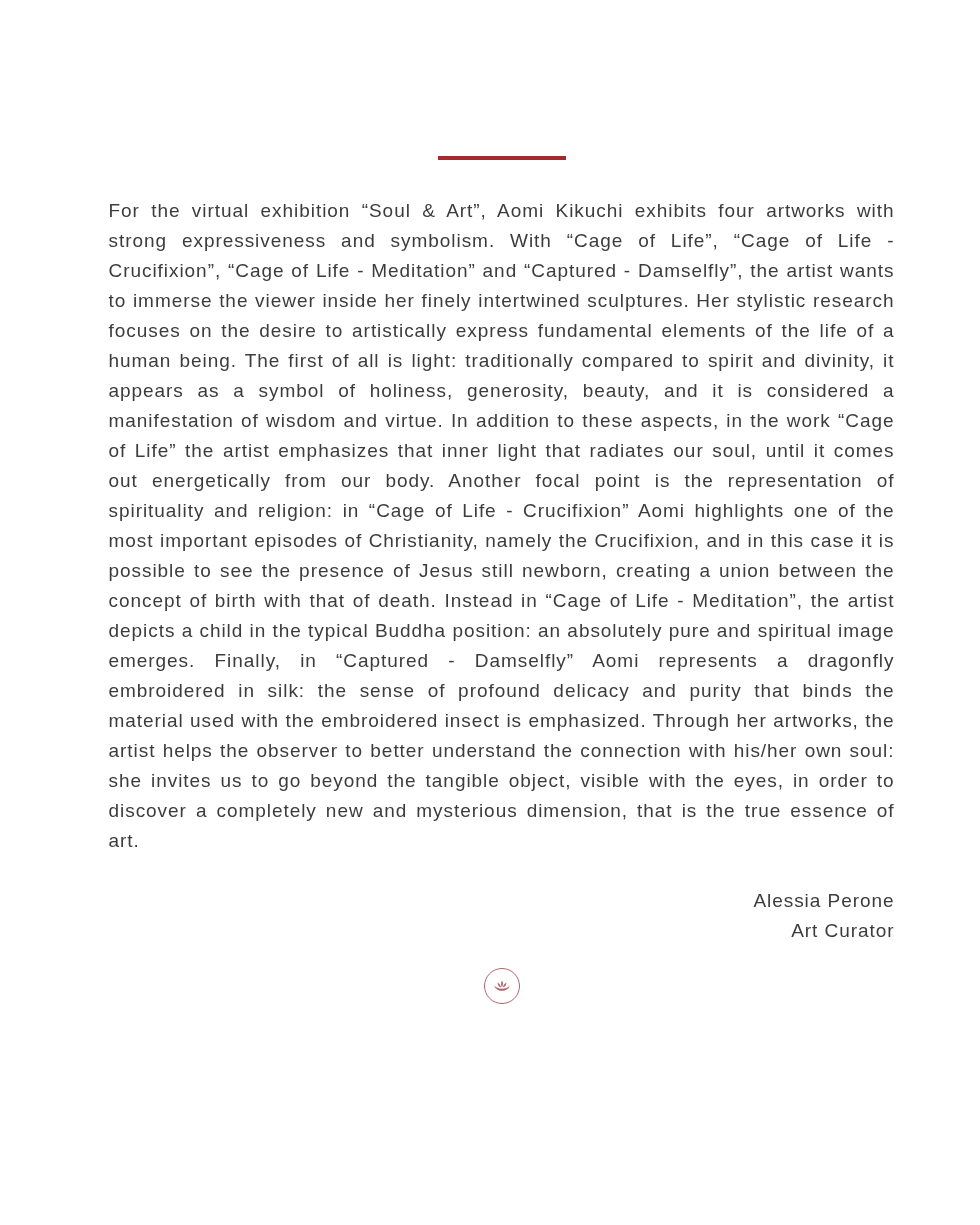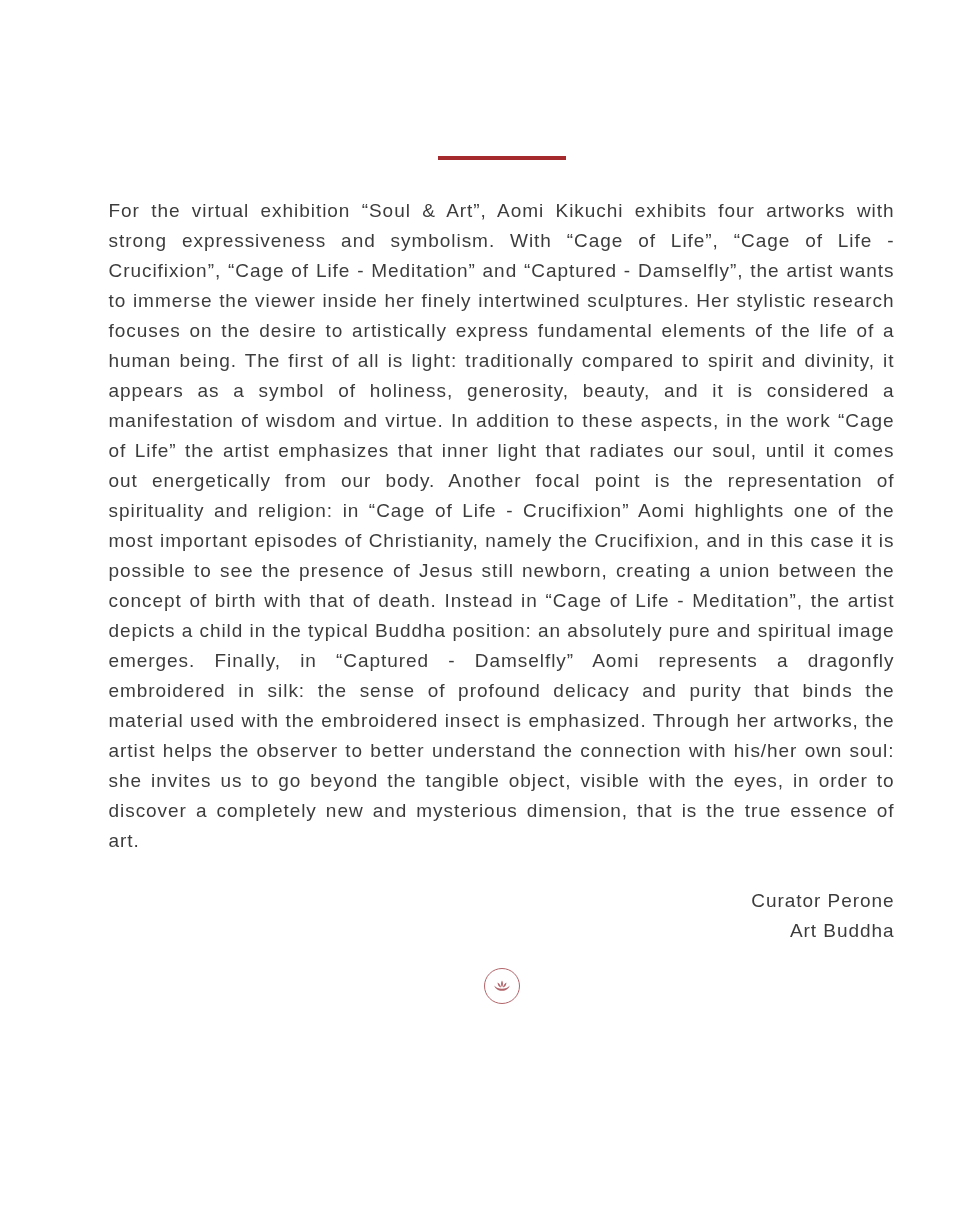--- a/index.html
+++ b/index.html
@@ -67,22 +67,22 @@
 
 <div class="page">
 
   <div class="divider"></div>
 
   <div class="content">
 
     <p class="body-text">For the virtual exhibition “Soul &amp; Art”, Aomi Kikuchi exhibits four artworks with strong expressiveness and symbolism. With “Cage of Life”, “Cage of Life - Crucifixion”, “Cage of Life - Meditation” and “Captured - Damselfly”, the artist wants to immerse the viewer inside her finely intertwined sculptures. Her stylistic research focuses on the desire to artistically express fundamental elements of the life of a human being. The first of all is light: traditionally compared to spirit and divinity, it appears as a symbol of holiness, generosity, beauty, and it is considered a manifestation of wisdom and virtue. In addition to these aspects, in the work “Cage of Life” the artist emphasizes that inner light that radiates our soul, until it comes out energetically from our body. Another focal point is the representation of spirituality and religion: in “Cage of Life - Crucifixion” Aomi highlights one of the most important episodes of Christianity, namely the Crucifixion, and in this case it is possible to see the presence of Jesus still newborn, creating a union between the concept of birth with that of death. Instead in “Cage of Life - Meditation”, the artist depicts a child in the typical Buddha position: an absolutely pure and spiritual image emerges. Finally, in “Captured - Damselfly” Aomi represents a dragonfly embroidered in silk: the sense of profound delicacy and purity that binds the material used with the embroidered insect is emphasized. Through her artworks, the artist helps the observer to better understand the connection with his/her own soul: she invites us to go beyond the tangible object, visible with the eyes, in order to discover a completely new and mysterious dimension, that is the true essence of art.</p>
 
     <div class="signature">
-      <div>Curator Perone</div>
-      <div>Art Buddha</div>
+      <div>Alessia Perone</div>
+      <div>Art Curator</div>
     </div>
 
     <div class="seal-wrap">
       <span class="seal-circle">
         <svg width="18" height="14" viewBox="0 0 24 18" aria-hidden="true">
           <g fill="#b2656a">
             <path d="M12 1.5c-1.7 2.6-1.7 6.4 0 9 1.7-2.6 1.7-6.4 0-9z"></path>
             <path d="M6.2 4.2c-.3 3 1.2 5.6 4.6 6.9-.6-3-2-5.4-4.6-6.9z"></path>
             <path d="M17.8 4.2c.3 3-1.2 5.6-4.6 6.9.6-3 2-5.4 4.6-6.9z"></path>
             <path d="M1.8 8.2c.9 4.3 5 7 10.2 7s9.3-2.7 10.2-7c-2.3 2.9-5.8 4.4-10.2 4.4S4.1 11.1 1.8 8.2z"></path>

